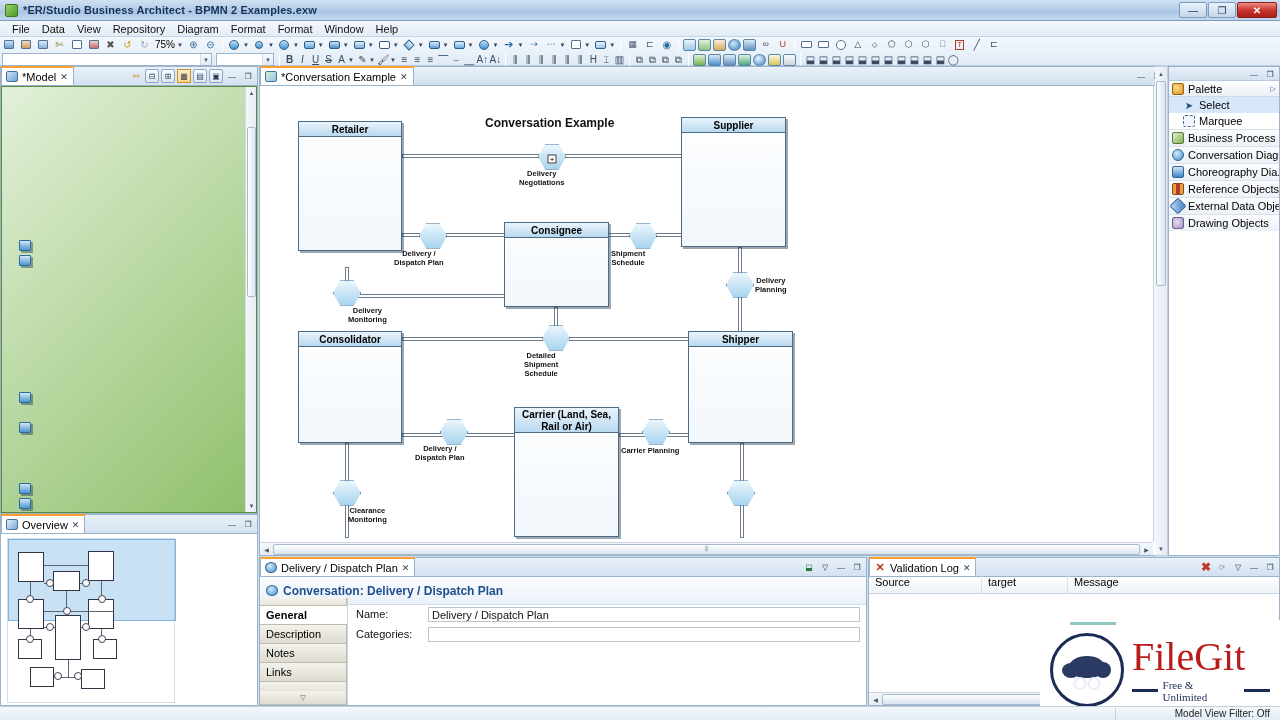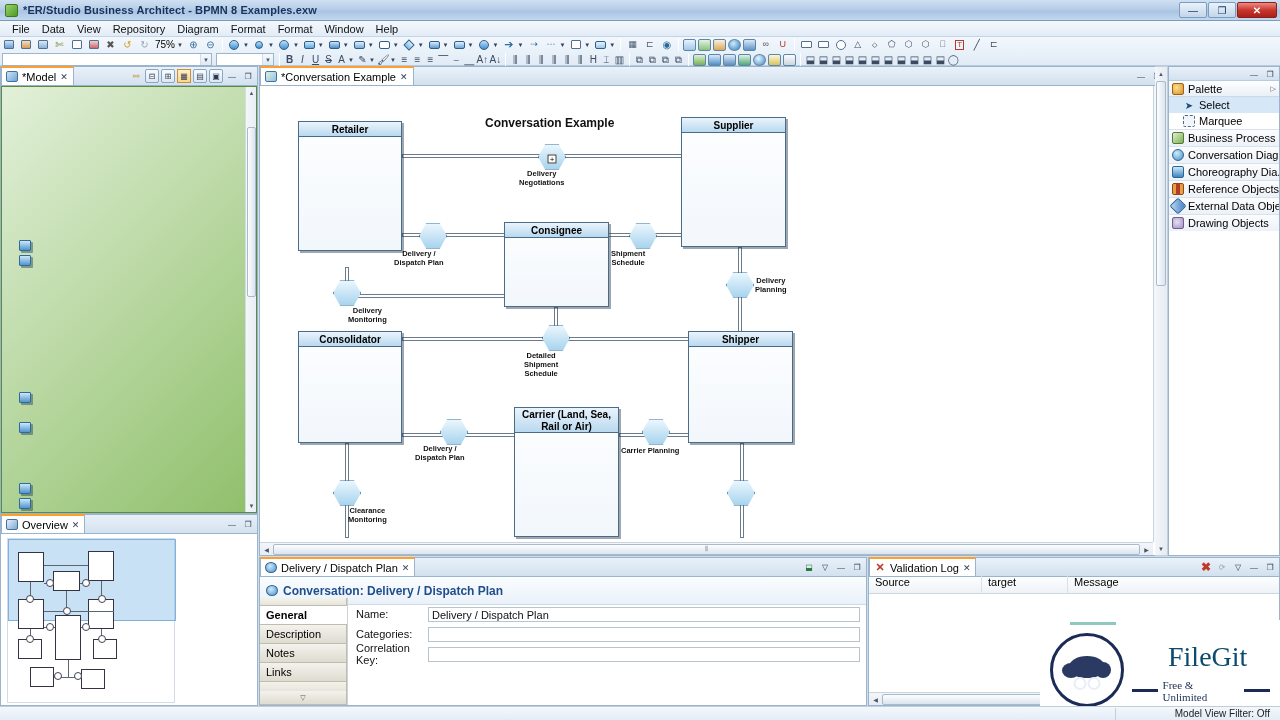--- a/index.html
+++ b/index.html
@@ -344,21 +344,21 @@
   .wm-cloud:after{
     content:""; position:absolute; right:-6px; top:6px; width:16px;height:16px;
     background:#2a3a62; border-radius:50%;
   }
   .wm-inf{
     position:absolute; left:50%; bottom:14px; transform:translateX(-50%);
     display:flex; gap:1px;
   }
   .wm-inf i{ display:block;width:13px;height:13px;border:2px solid #e9edf5;border-radius:50%; }
   .wm-txt{ display:flex; flex-direction:column; }
-  .wm-name{ font-family:"Liberation Serif", serif; font-size:28px; line-height:38px; color:#0c4a6e;margin-left:36px; }
+  .wm-name{ font-family:"Liberation Serif", serif; font-size:40px; line-height:38px; color:#b91c1c; }
   .wm-tag{ display:flex; align-items:center; gap:5px; margin-top:3px; }
   .wm-tag .bar{ height:3px;width:26px;background:#1b2b55; }
   .wm-tag span{ font-family:"Liberation Serif", serif; font-size:11px; color:#1b2b55; }
   .wm-top{ position:absolute; left:30px; top:2px; width:46px;height:3px; background:#8fc8c0; }
 
   
   .statusbar{
     position:absolute; left:0; top:706px; width:1280px; height:14px;
     background:linear-gradient(180deg,#f4f8fc,#e3ecf6); border-top:1px solid #bfcedd;
     display:flex; align-items:center; justify-content:flex-end;
@@ -366,21 +366,21 @@
   }
   .sb-div{ position:absolute; left:1115px; top:1px; width:1px;height:12px;background:#c3cfdb;}
 </style>
 </head>
 <body>
 
 <div class="app">
 
   <div class="titlebar">
     <div class="title-ico"></div>
-    <div class="title-text">*ER/Studio Business Architect - BPMN 8 Examples.exw</div>
+    <div class="title-text">*ER/Studio Business Architect - BPMN 2 Examples.exw</div>
     <div class="win-btns">
       <div class="win-btn">—</div>
       <div class="win-btn">❐</div>
       <div class="win-btn close">✕</div>
     </div>
   </div>
 
   <div class="menubar">
     <div class="menu-item">File</div>
     <div class="menu-item">Data</div>
@@ -1038,24 +1038,20 @@
         </div>
         <div class="props-fields">
           <div class="frow">
             <div class="flabel">Name:</div>
             <div class="finput" placeholder="">Delivery / Dispatch Plan</div>
           </div>
           <div class="frow">
             <div class="flabel">Categories:</div>
             <div class="finput" placeholder=""></div>
           </div>
-          <div class="frow">
-            <div class="flabel">Correlation Key:</div>
-            <div class="finput" placeholder=""></div>
-          </div>
         </div>
       </div>
     </div>
 
     <div id="vlog">
       <div class="vl-tabbar">
         <div class="view-tab">
           <span class="tabico val">✕</span>
           <span>Validation Log</span>
           <span class="tclose">✕</span>

